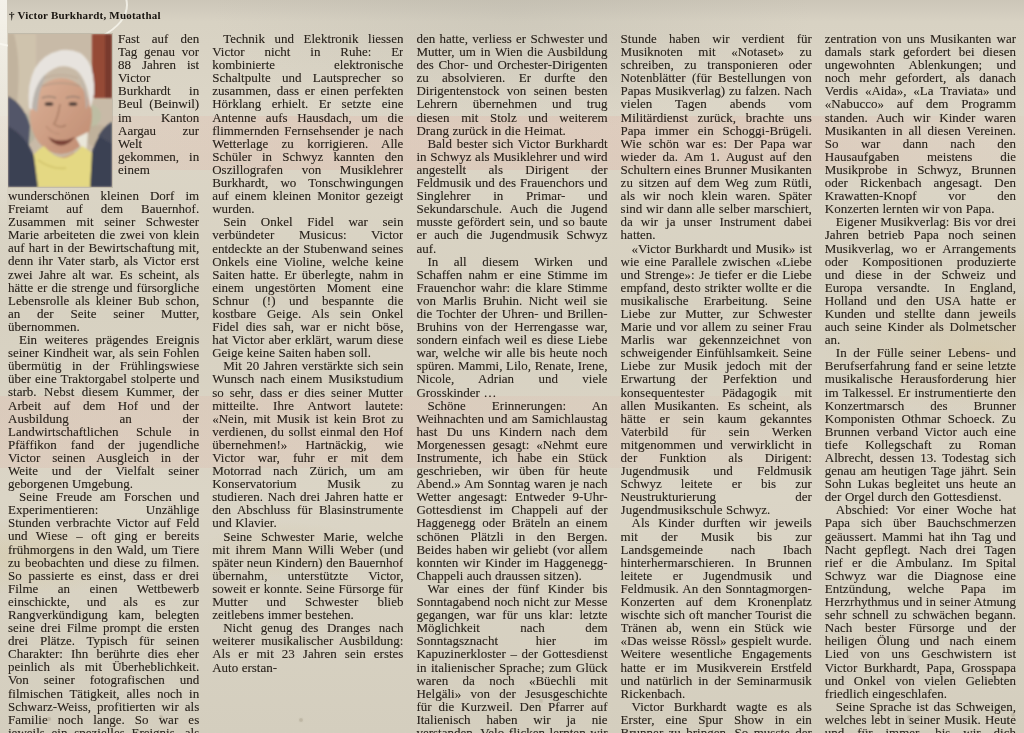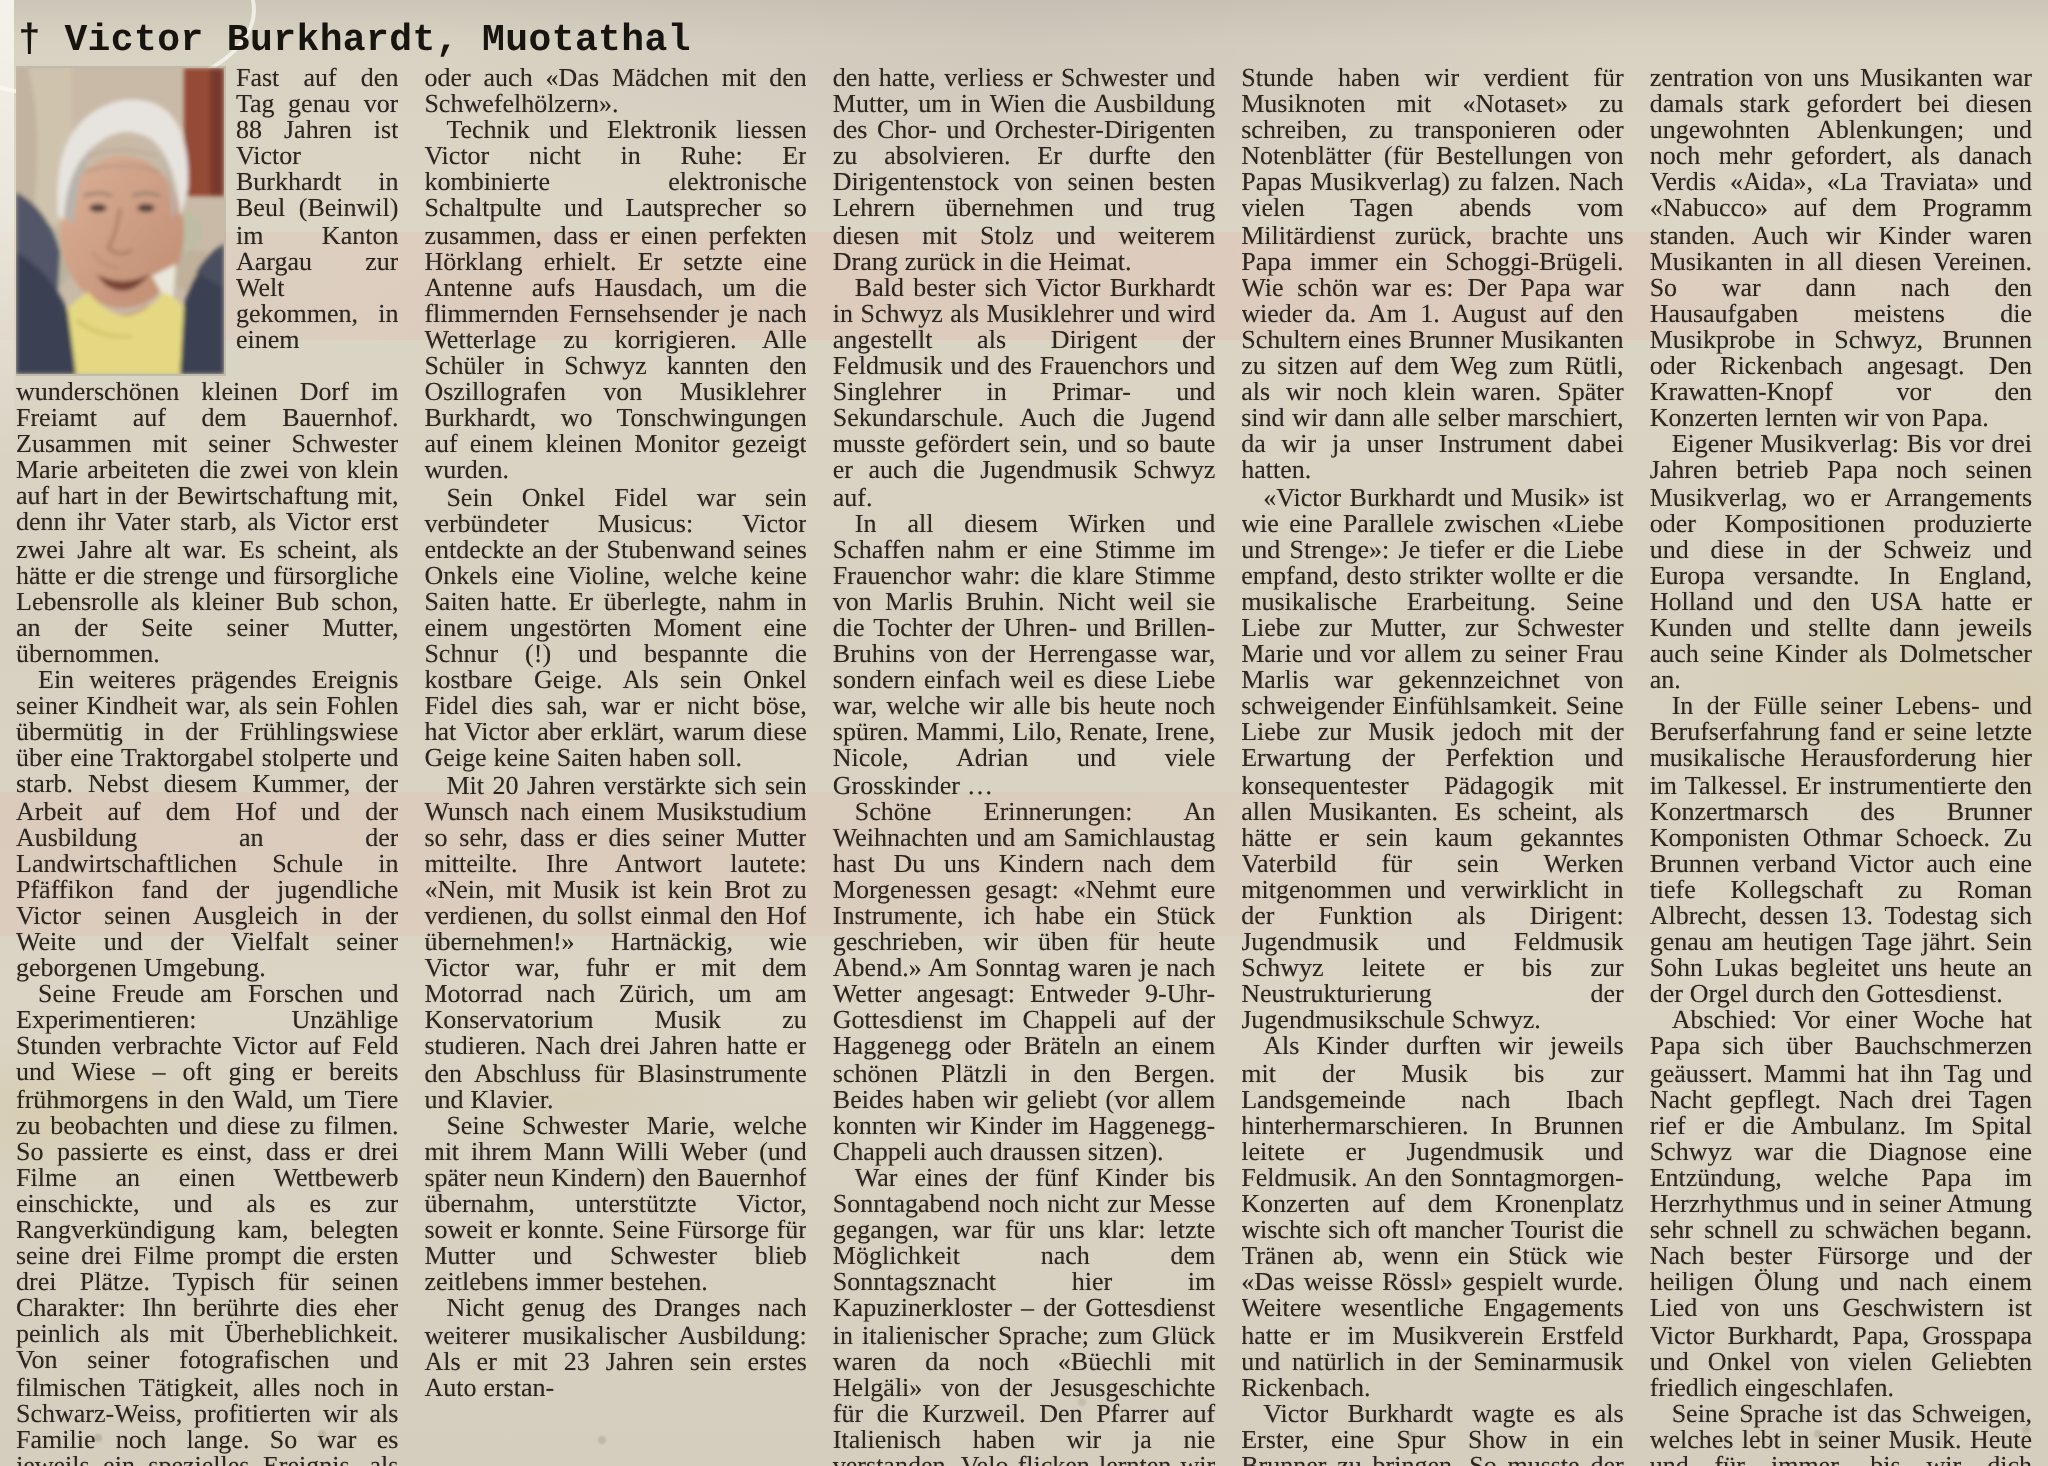--- a/index.html
+++ b/index.html
@@ -18,22 +18,22 @@
   .tint2{top:396px;height:72px;background:linear-gradient(90deg,rgba(232,146,134,.12) 0,rgba(232,146,134,.10) 45%,rgba(232,146,134,.03) 80%,rgba(232,146,134,0) 100%);}
   .crease{position:absolute;left:-46px;top:-40px;width:170px;height:86px;border:2px solid rgba(250,248,240,.75);border-radius:50%;pointer-events:none;}
   .edge-left{position:absolute;left:0;top:0;width:7px;height:230px;background:linear-gradient(180deg,rgba(251,249,242,.85),rgba(251,249,242,0));pointer-events:none;}
   .ghost-marks{position:absolute;left:0;top:0;width:2px;height:2px;border-radius:50%;
     box-shadow:48px 718px 1px 1px rgba(140,128,105,.35),160px 716px 1px 1px rgba(140,128,105,.3),
     300px 719px 1px 1px rgba(140,128,105,.3),705px 717px 1px 1px rgba(140,128,105,.35),
     908px 716px 1px 1px rgba(140,128,105,.3),1012px 714px 1px 1px rgba(140,128,105,.3),
     540px 700px 1px 1px rgba(140,128,105,.22);pointer-events:none;}
   .headline{
     position:absolute;left:9px;top:9px;
-    font-family:Liberation Mono, monospace;font-weight:bold;
-    font-size:19px;letter-spacing:.2px;color:#18140f;
+    font-family:Liberation Serif, serif;font-weight:bold;
+    font-size:11px;letter-spacing:.2px;color:#18140f;
   }
   .columns{position:absolute;left:8px;top:32px;width:1008px;height:701px;display:flex;gap:13px;}
   .col{flex:1 1 0;height:100%;overflow:hidden;}
   .para{
     margin:0;font-size:13px;line-height:13.1px;text-align:justify;
     word-spacing:.25px;text-shadow:0 0 .4px rgba(70,58,45,.45);
   }
   .para.ind{text-indent:11px;}
   .photo{
     float:left;width:104px;height:153px;margin:2px 6px 2px 0;padding:0;
@@ -101,21 +101,20 @@
             <path d="M104,88 Q96,92 90,102 L104,110 Z" fill="#3a3f52"></path>
           </g>
           <rect width="104" height="153" fill="#d8cfc0" opacity="0.1"></rect>
         </svg>
       </figure>
     <p class="para">Fast auf den Tag genau vor 88 Jahren ist Victor Burkhardt in Beul (Beinwil) im Kanton Aargau zur Welt gekommen, in einem wunderschönen kleinen Dorf im Freiamt auf dem Bauernhof. Zusammen mit seiner Schwester Marie arbeiteten die zwei von klein auf hart in der Bewirtschaftung mit, denn ihr Vater starb, als Victor erst zwei Jahre alt war. Es scheint, als hätte er die strenge und fürsorgliche Lebensrolle als kleiner Bub schon, an der Seite seiner Mutter, übernommen.</p>
         <p class="para ind">Ein weiteres prägendes Ereignis seiner Kindheit war, als sein Fohlen übermütig in der Frühlingswiese über eine Traktorgabel stolperte und starb. Nebst diesem Kummer, der Arbeit auf dem Hof und der Ausbildung an der Landwirtschaftlichen Schule in Pfäffikon fand der jugendliche Victor seinen Ausgleich in der Weite und der Vielfalt seiner geborgenen Umgebung.</p>
         <p class="para ind">Seine Freude am Forschen und Experimentieren: Unzählige Stunden verbrachte Victor auf Feld und Wiese – oft ging er bereits frühmorgens in den Wald, um Tiere zu beobachten und diese zu filmen. So passierte es einst, dass er drei Filme an einen Wettbewerb einschickte, und als es zur Rangverkündigung kam, belegten seine drei Filme prompt die ersten drei Plätze. Typisch für seinen Charakter: Ihn berührte dies eher peinlich als mit Überheblichkeit. Von seiner fotografischen und filmischen Tätigkeit, alles noch in Schwarz-Weiss, profitierten wir als Familie noch lange. So war es jeweils ein spezielles Ereignis, als unser Vater zu Weihnachten für die Schulklassen den Filmapparat hervornahm, selbst gedrehte Filme abspielte</p>
       </div>
     <div class="col" id="col-1">
-        <p class="para">oder auch «Das Mädchen mit den Schwefelhölzern».</p>
         <p class="para ind">Technik und Elektronik liessen Victor nicht in Ruhe: Er kombinierte elektronische Schaltpulte und Lautsprecher so zusammen, dass er einen perfekten Hörklang erhielt. Er setzte eine Antenne aufs Hausdach, um die flimmernden Fernsehsender je nach Wetterlage zu korrigieren. Alle Schüler in Schwyz kannten den Oszillografen von Musiklehrer Burkhardt, wo Tonschwingungen auf einem kleinen Monitor gezeigt wurden.</p>
         <p class="para ind">Sein Onkel Fidel war sein verbündeter Musicus: Victor entdeckte an der Stubenwand seines Onkels eine Violine, welche keine Saiten hatte. Er überlegte, nahm in einem ungestörten Moment eine Schnur (!) und bespannte die kostbare Geige. Als sein Onkel Fidel dies sah, war er nicht böse, hat Victor aber erklärt, warum diese Geige keine Saiten haben soll.</p>
         <p class="para ind">Mit 20 Jahren verstärkte sich sein Wunsch nach einem Musikstudium so sehr, dass er dies seiner Mutter mitteilte. Ihre Antwort lautete: «Nein, mit Musik ist kein Brot zu verdienen, du sollst einmal den Hof übernehmen!» Hartnäckig, wie Victor war, fuhr er mit dem Motorrad nach Zürich, um am Konservatorium Musik zu studieren. Nach drei Jahren hatte er den Abschluss für Blasinstrumente und Klavier.</p>
         <p class="para ind">Seine Schwester Marie, welche mit ihrem Mann Willi Weber (und später neun Kindern) den Bauernhof übernahm, unterstützte Victor, soweit er konnte. Seine Fürsorge für Mutter und Schwester blieb zeitlebens immer bestehen.</p>
         <p class="para ind">Nicht genug des Dranges nach weiterer musikalischer Ausbildung: Als er mit 23 Jahren sein erstes Auto erstan-</p>
       </div>
     <div class="col" id="col-2">
         <p class="para">den hatte, verliess er Schwester und Mutter, um in Wien die Ausbildung des Chor- und Orchester-Dirigenten zu absolvieren. Er durfte den Dirigentenstock von seinen besten Lehrern übernehmen und trug diesen mit Stolz und weiterem Drang zurück in die Heimat.</p>
         <p class="para ind">Bald bester sich Victor Burkhardt in Schwyz als Musiklehrer und wird angestellt als Dirigent der Feldmusik und des Frauenchors und Singlehrer in Primar- und Sekundarschule. Auch die Jugend musste gefördert sein, und so baute er auch die Jugendmusik Schwyz auf.</p>
         <p class="para ind">In all diesem Wirken und Schaffen nahm er eine Stimme im Frauenchor wahr: die klare Stimme von Marlis Bruhin. Nicht weil sie die Tochter der Uhren- und Brillen-Bruhins von der Herrengasse war, sondern einfach weil es diese Liebe war, welche wir alle bis heute noch spüren. Mammi, Lilo, Renate, Irene, Nicole, Adrian und viele Grosskinder …</p>

